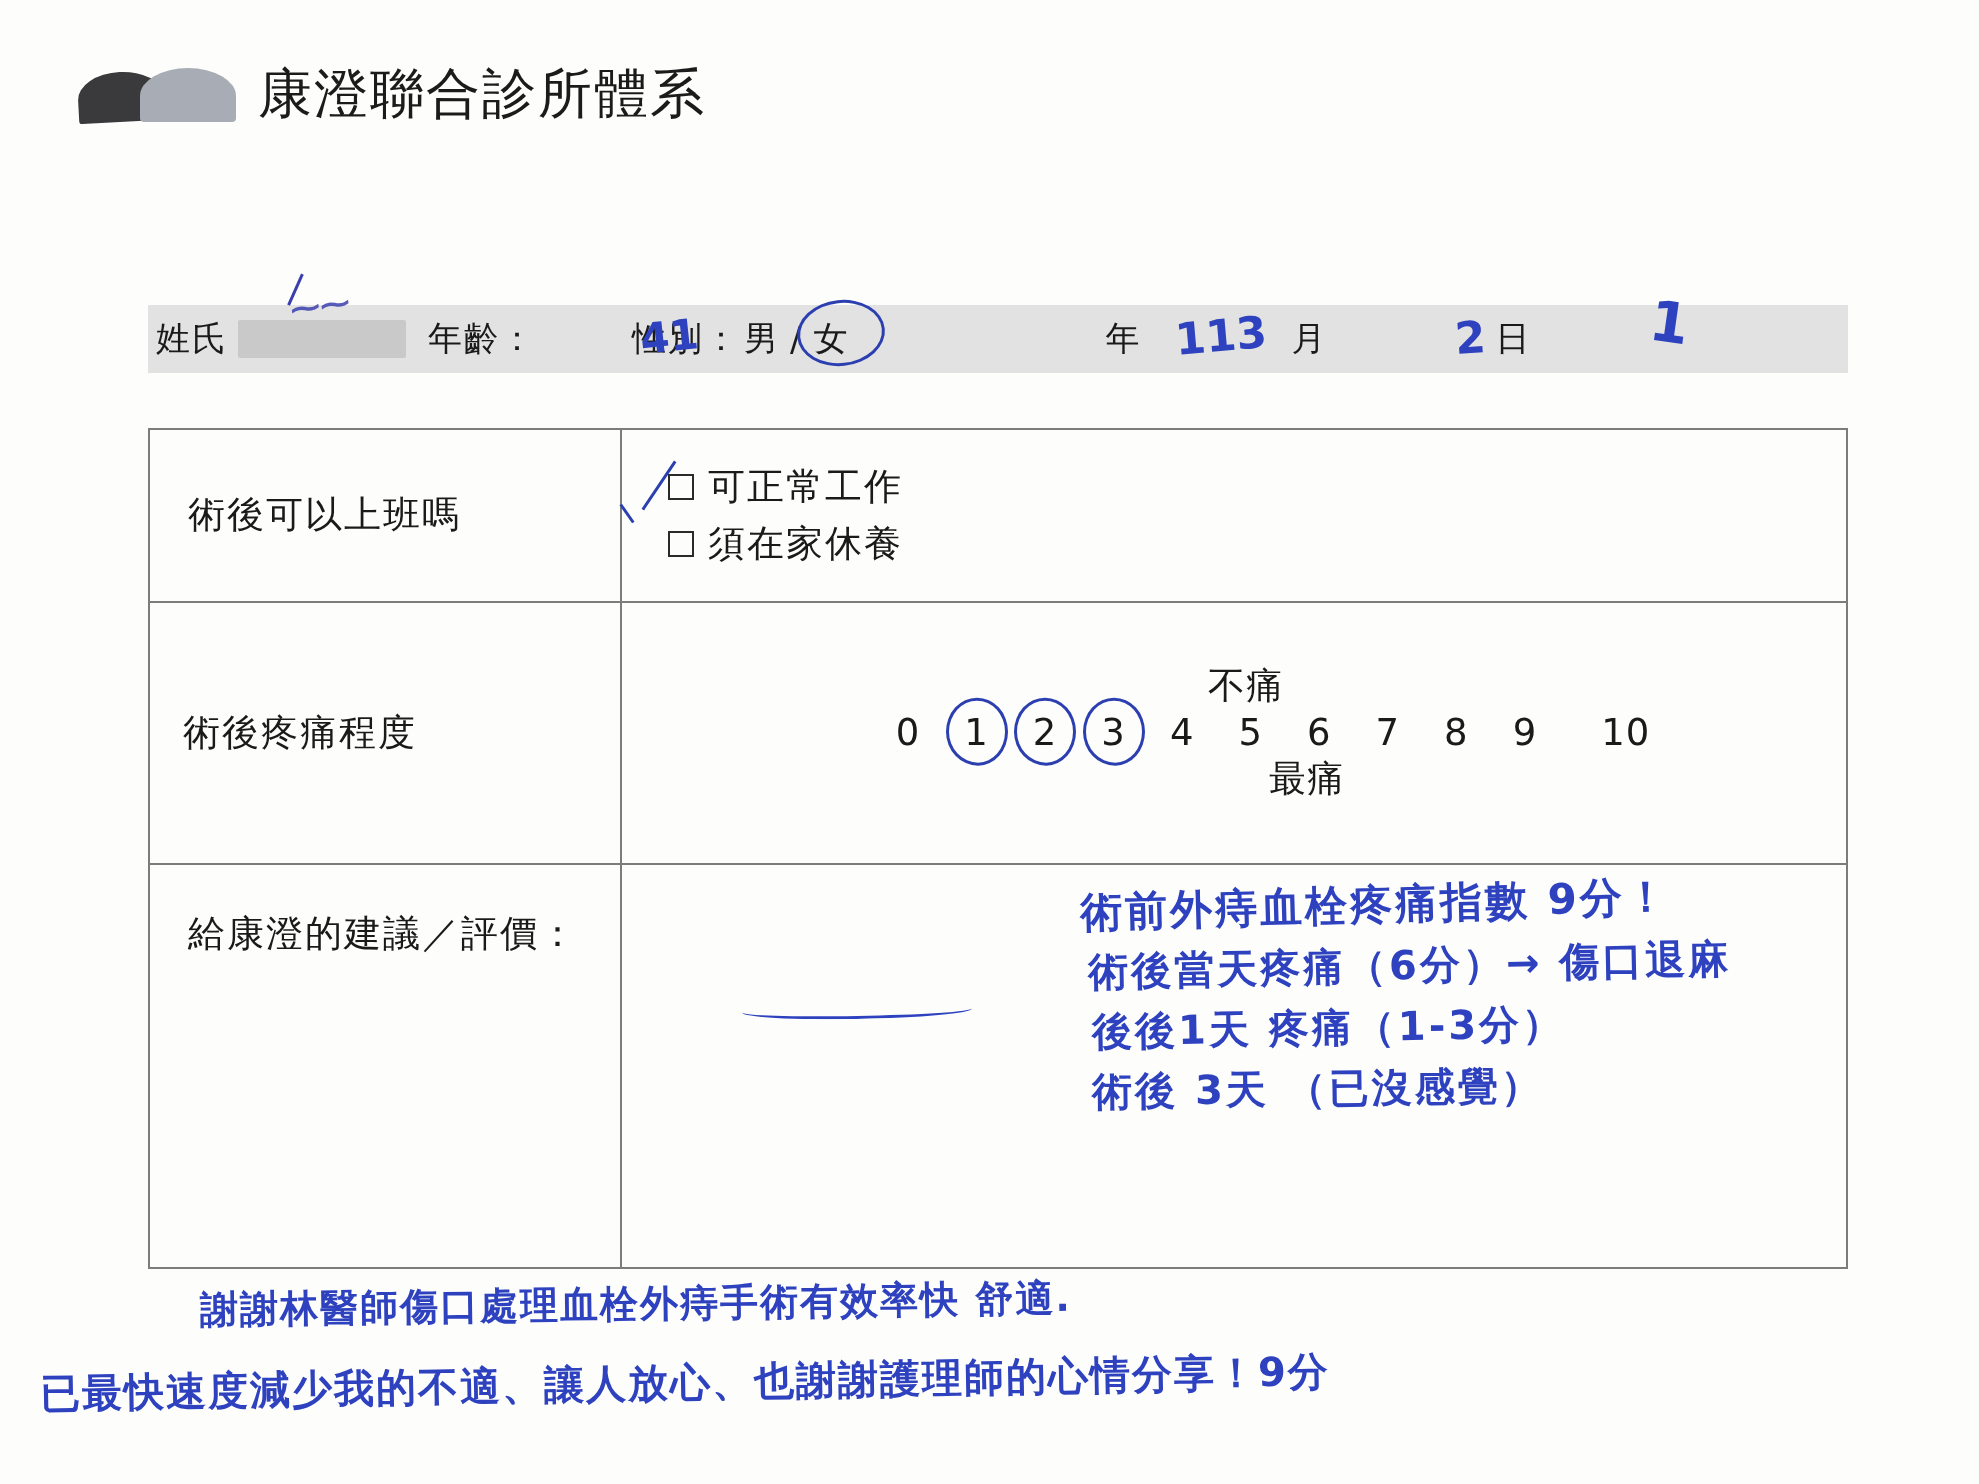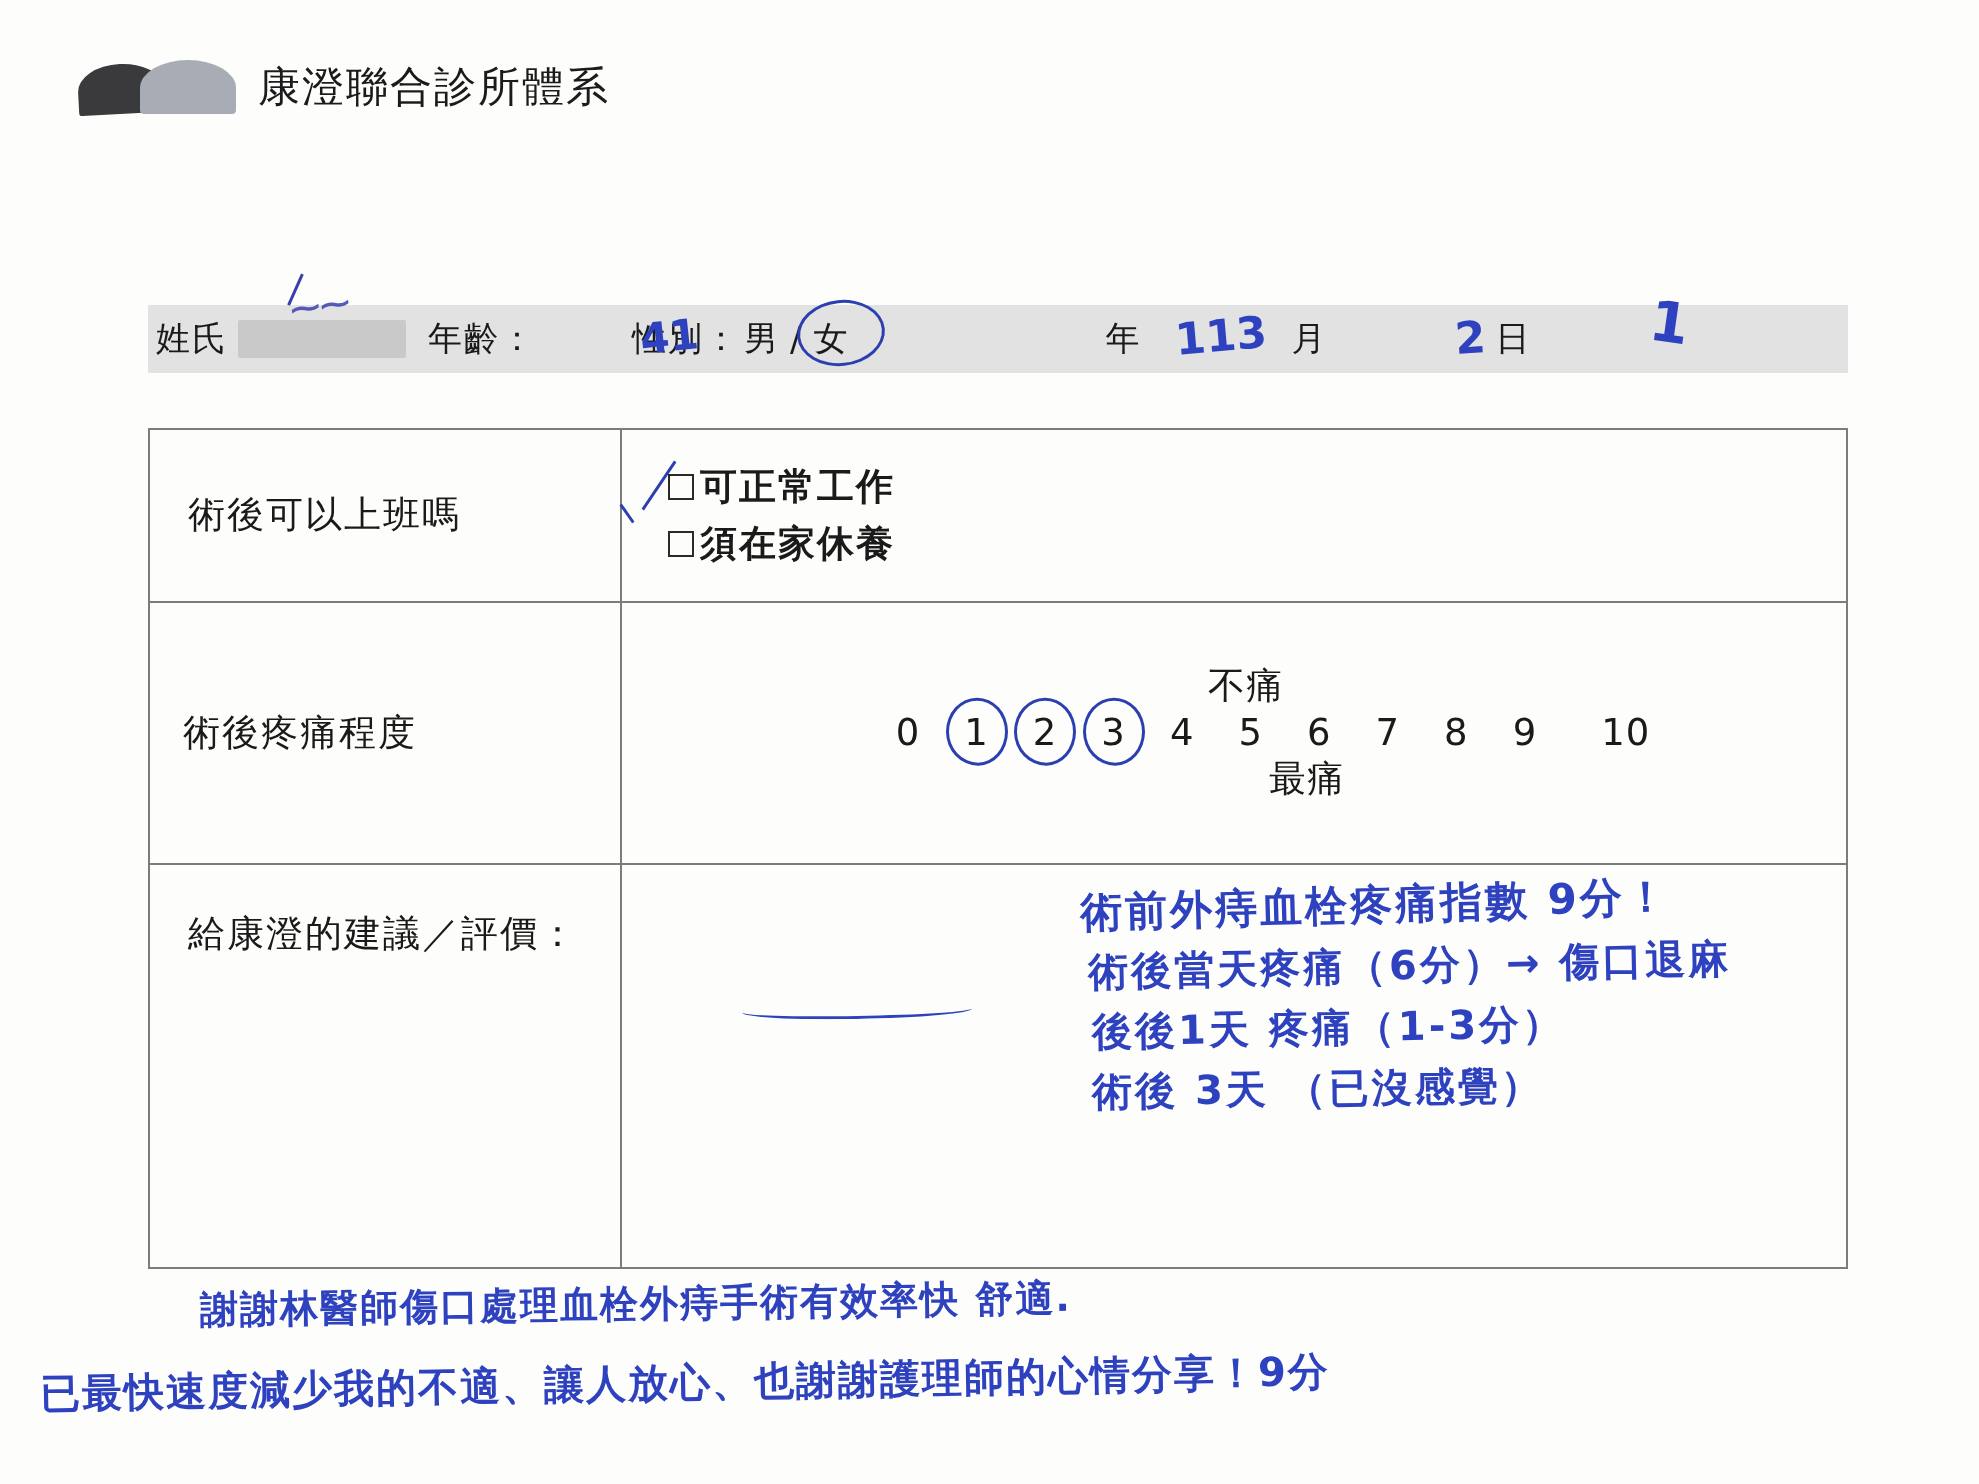--- a/index.html
+++ b/index.html
@@ -49,21 +49,21 @@
   .logo-mark .leaf-light {
     position: absolute;
     left: 62px;
     top: 2px;
     width: 96px;
     height: 54px;
     background: #a8acb5;
     border-radius: 96px 96px 8px 8px / 56px 56px 8px 8px;
   }
   .logo-text {
-    font-size: 42px;
+    font-size: 54px;
     letter-spacing: 2px;
     color: #1b1b1b;
     font-weight: 500;
     font-family: "DejaVu Sans", "Liberation Sans", sans-serif;
   }
 
   
   .doc-title {
     position: absolute;
     top: 148px;
@@ -127,23 +127,22 @@
     padding: 34px 0 34px 38px;
     font-size: 37px;
     letter-spacing: 2px;
   }
   .row1 .val-col { padding: 28px 0 28px 46px; }
   .opt {
     font-size: 37px;
     letter-spacing: 2px;
     display: flex;
     align-items: center;
-    gap: 6px;
+    gap: 14px;
     line-height: 1.55;
-    font-weight: bold;
   }
   .box {
     display: inline-block;
     width: 26px;
     height: 26px;
     border: 2px solid #2a2a2a;
     box-sizing: border-box;
   }
   .row2 td { height: 192px; padding-left: 33px; }
   .pain-row {

